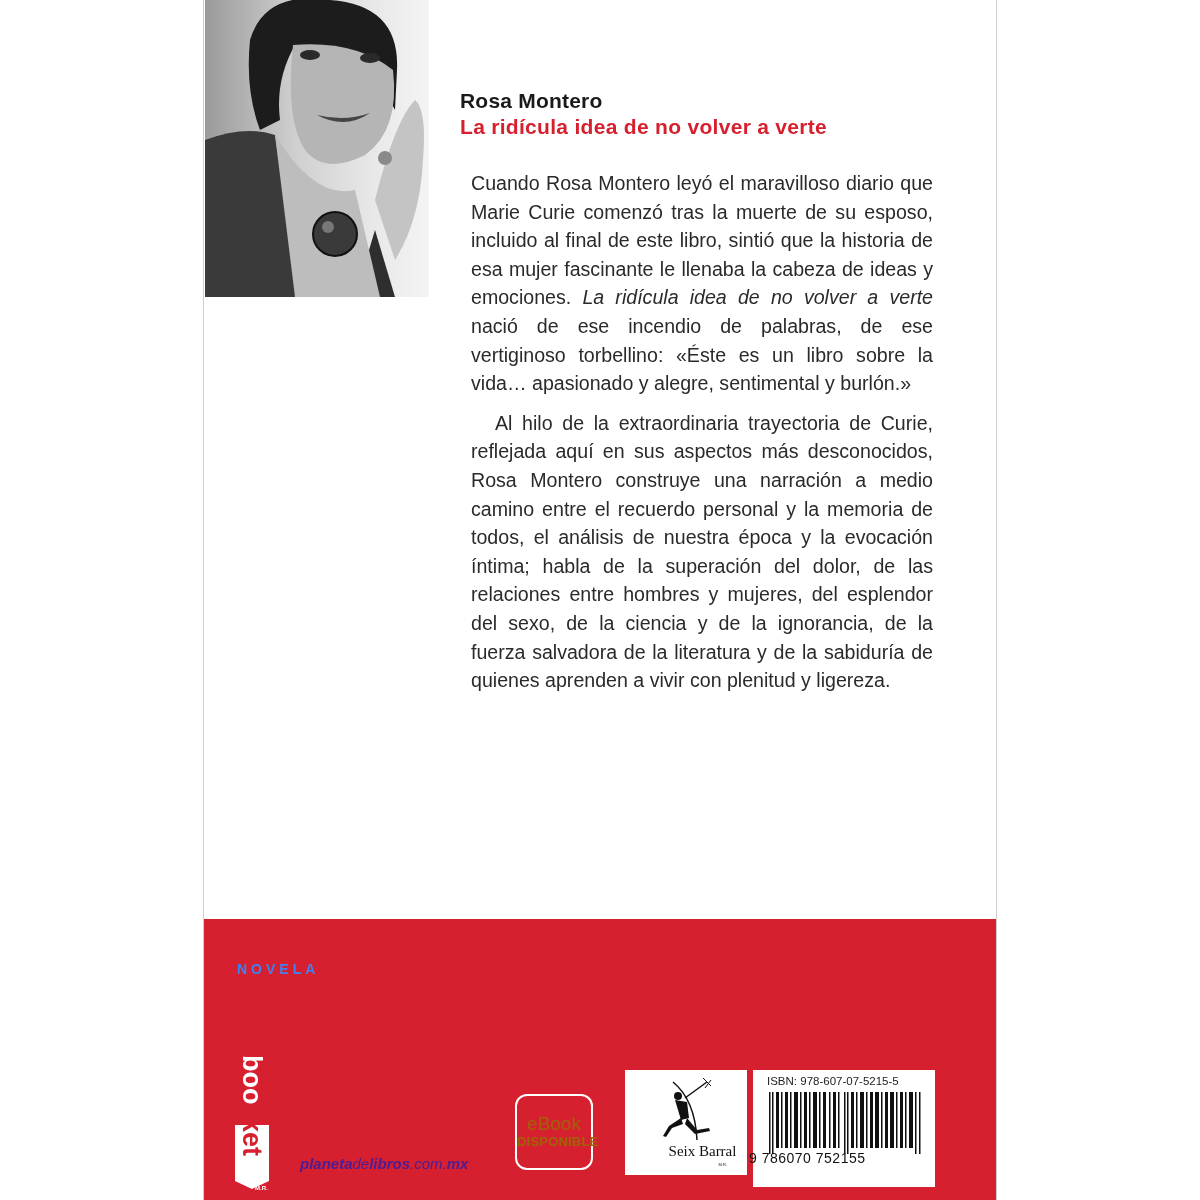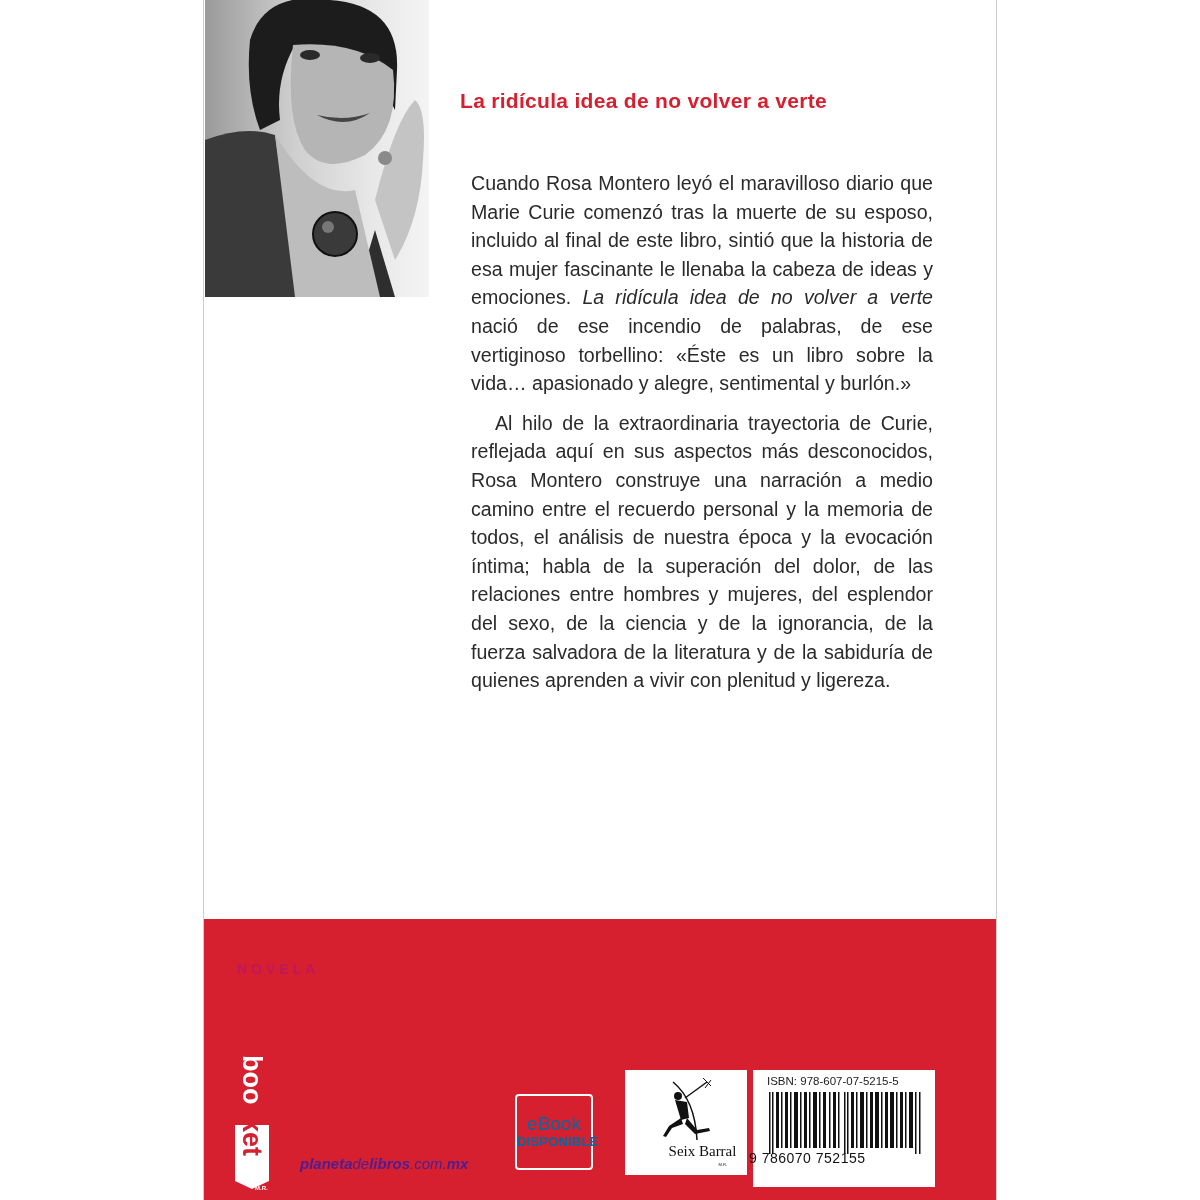--- a/index.html
+++ b/index.html
@@ -7,25 +7,25 @@
   .cover { position:absolute; left:203px; top:0; width:794px; height:1200px; background:#ffffff; border-left:1px solid #cfcfcf; border-right:1px solid #cfcfcf; box-sizing:border-box; }
   .photo { position:absolute; left:205px; top:0; width:224px; height:297px; overflow:hidden; background:#8a8a8a; }
   .header { position:absolute; left:460px; top:88px; width:490px; }
   .author { font-weight:bold; font-size:21px; color:#1a1a1a; line-height:26px; letter-spacing:0.2px; }
   .title { font-weight:bold; font-size:21px; color:#d7202f; line-height:26px; letter-spacing:0.3px; }
   .body-text { position:absolute; left:460px; top:158px; width:484px; font-size:19.6px; line-height:28.6px; color:#2a2a2a; text-align:justify; }
   .body-text p { margin:11px; }
   .body-text p.indent { text-indent:24px; }
   .body-text em { font-style:italic; }
   .red-band { position:absolute; left:204px; top:919px; width:792px; height:281px; background:#d7202f; }
-  .genre { position:absolute; left:237px; top:961px; color:#be185d; font-weight:bold; font-size:14px; letter-spacing:4px; }
+  .genre { position:absolute; left:237px; top:961px; color:#3b82f6; font-weight:bold; font-size:14px; letter-spacing:4px; }
   .booket { position:absolute; left:235px; top:1055px; width:40px; height:140px; }
   .website { position:absolute; left:300px; top:1155px; color:#4c1d95; font-size:15px;font-style:italic; }
   .website b { font-weight:bold; }
-  .ebook { position:absolute; left:515px; top:1094px; width:78px; height:76px; border:2px solid #fff; border-radius:4px; box-sizing:border-box; color:#0369a1; text-align:center; }
+  .ebook { position:absolute; left:515px; top:1094px; width:78px; height:76px; border:2px solid #fff; border-radius:12px; box-sizing:border-box; color:#a16207; text-align:center; }
   .ebook .big { font-size:19px; margin-top:18px; line-height:20px; }
   .ebook .small { font-size:13px; font-weight:bold; letter-spacing:0.2px; }
   .seix { position:absolute; left:625px; top:1070px; width:122px; height:105px; background:#fff; }
   .seix .name { position:absolute; left:0; right:0; top:73px; text-align:center; font-family:"Liberation Serif", serif; font-size:15px; color:#111;padding-left:33px; }
   .seix .mr { position:absolute; right:20px; top:92px; font-size:4px; color:#111; }
   .isbn-box { position:absolute; left:753px; top:1070px; width:182px; height:117px; background:#fff; }
   .isbn-label { position:absolute; left:14px; top:5px; font-size:11.5px; color:#222; }
   .barcode { position:absolute; left:16px; top:22px; width:154px; height:62px; }
   .isbn-digits { position:absolute; left:-4px; top:80px; font-size:14px; color:#111; letter-spacing:0.5px; white-space:nowrap; }
 </style>
@@ -54,20 +54,21 @@
     <ellipse cx="165" cy="58" rx="10" ry="5" fill="#2a2a2a"></ellipse>
     <path d="M112 115 Q140 130 165 113 Q140 122 112 115 Z" fill="#444"></path>
     <path d="M170 200 Q190 120 210 100 Q222 110 218 160 Q215 220 190 260 Z" fill="#c4c4c4"></path>
     <circle cx="180" cy="158" r="7" fill="#8a8a8a"></circle>
     <circle cx="130" cy="234" r="22" fill="#3a3a3a" stroke="#111" stroke-width="2"></circle>
     <circle cx="123" cy="227" r="6" fill="#777"></circle>
   </svg>
 </div>
 
 <div class="header">
+  <div class="author">Rosa Montero</div>
   <div class="title">La ridícula idea de no volver a verte</div>
 </div>
 
 <div class="body-text">
   <p><span>Cuando Rosa Montero leyó el maravilloso diario que Marie Curie comenzó tras la muerte de su esposo, incluido al final de este libro, sintió que la historia de esa mujer fascinante le llenaba la cabeza de ideas y emociones. </span><em>La ridícula idea de no volver a verte</em><span> nació de ese incendio de palabras, de ese vertiginoso torbellino: «Éste es un libro sobre la vida… apasionado y alegre, sentimental y burlón.»</span></p>
   <p class="indent">Al hilo de la extraordinaria trayectoria de Curie, reflejada aquí en sus aspectos más desconocidos, Rosa Montero construye una narración a medio camino entre el recuerdo personal y la memoria de todos, el análisis de nuestra época y la evocación íntima; habla de la superación del dolor, de las relaciones entre hombres y mujeres, del esplendor del sexo, de la ciencia y de la ignorancia, de la fuerza salvadora de la literatura y de la sabiduría de quienes aprenden a vivir con plenitud y ligereza.</p>
 </div>
 
 <div class="red-band"></div>
 

